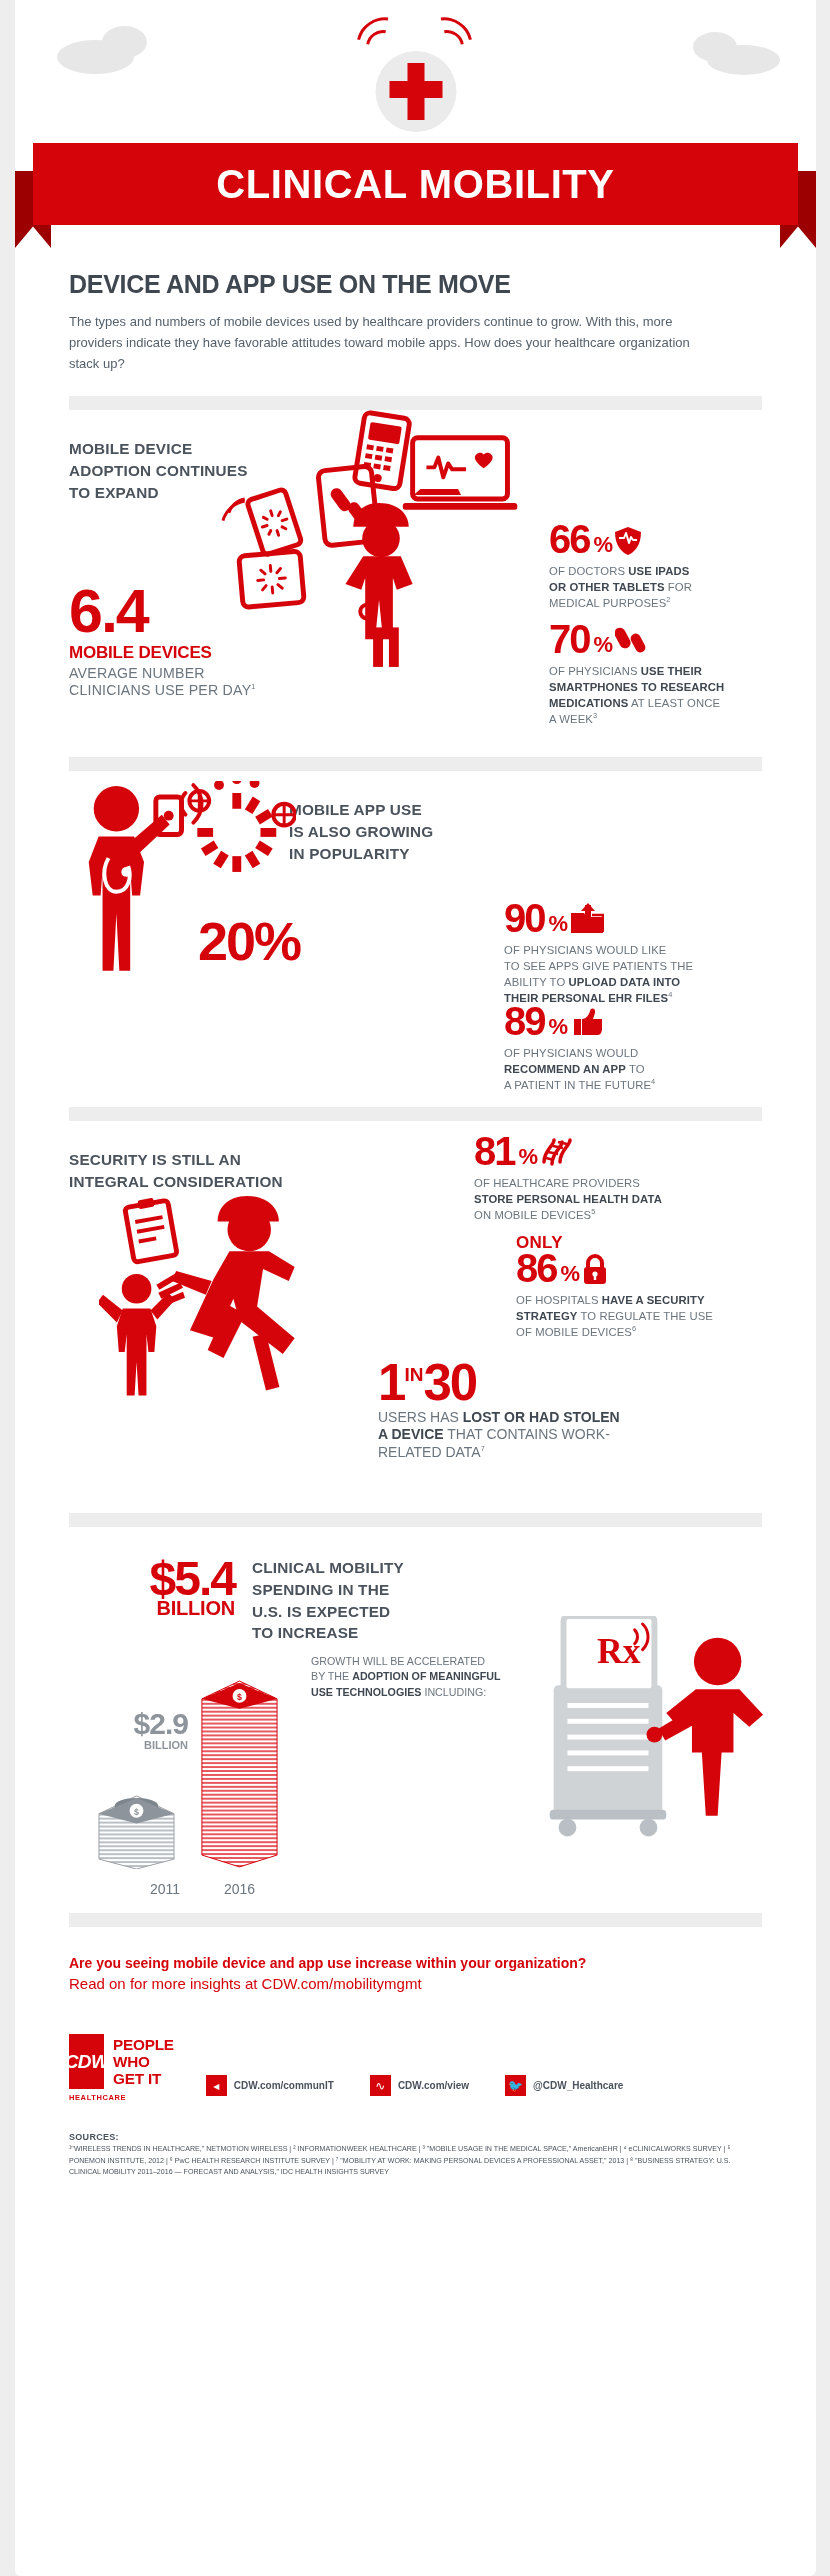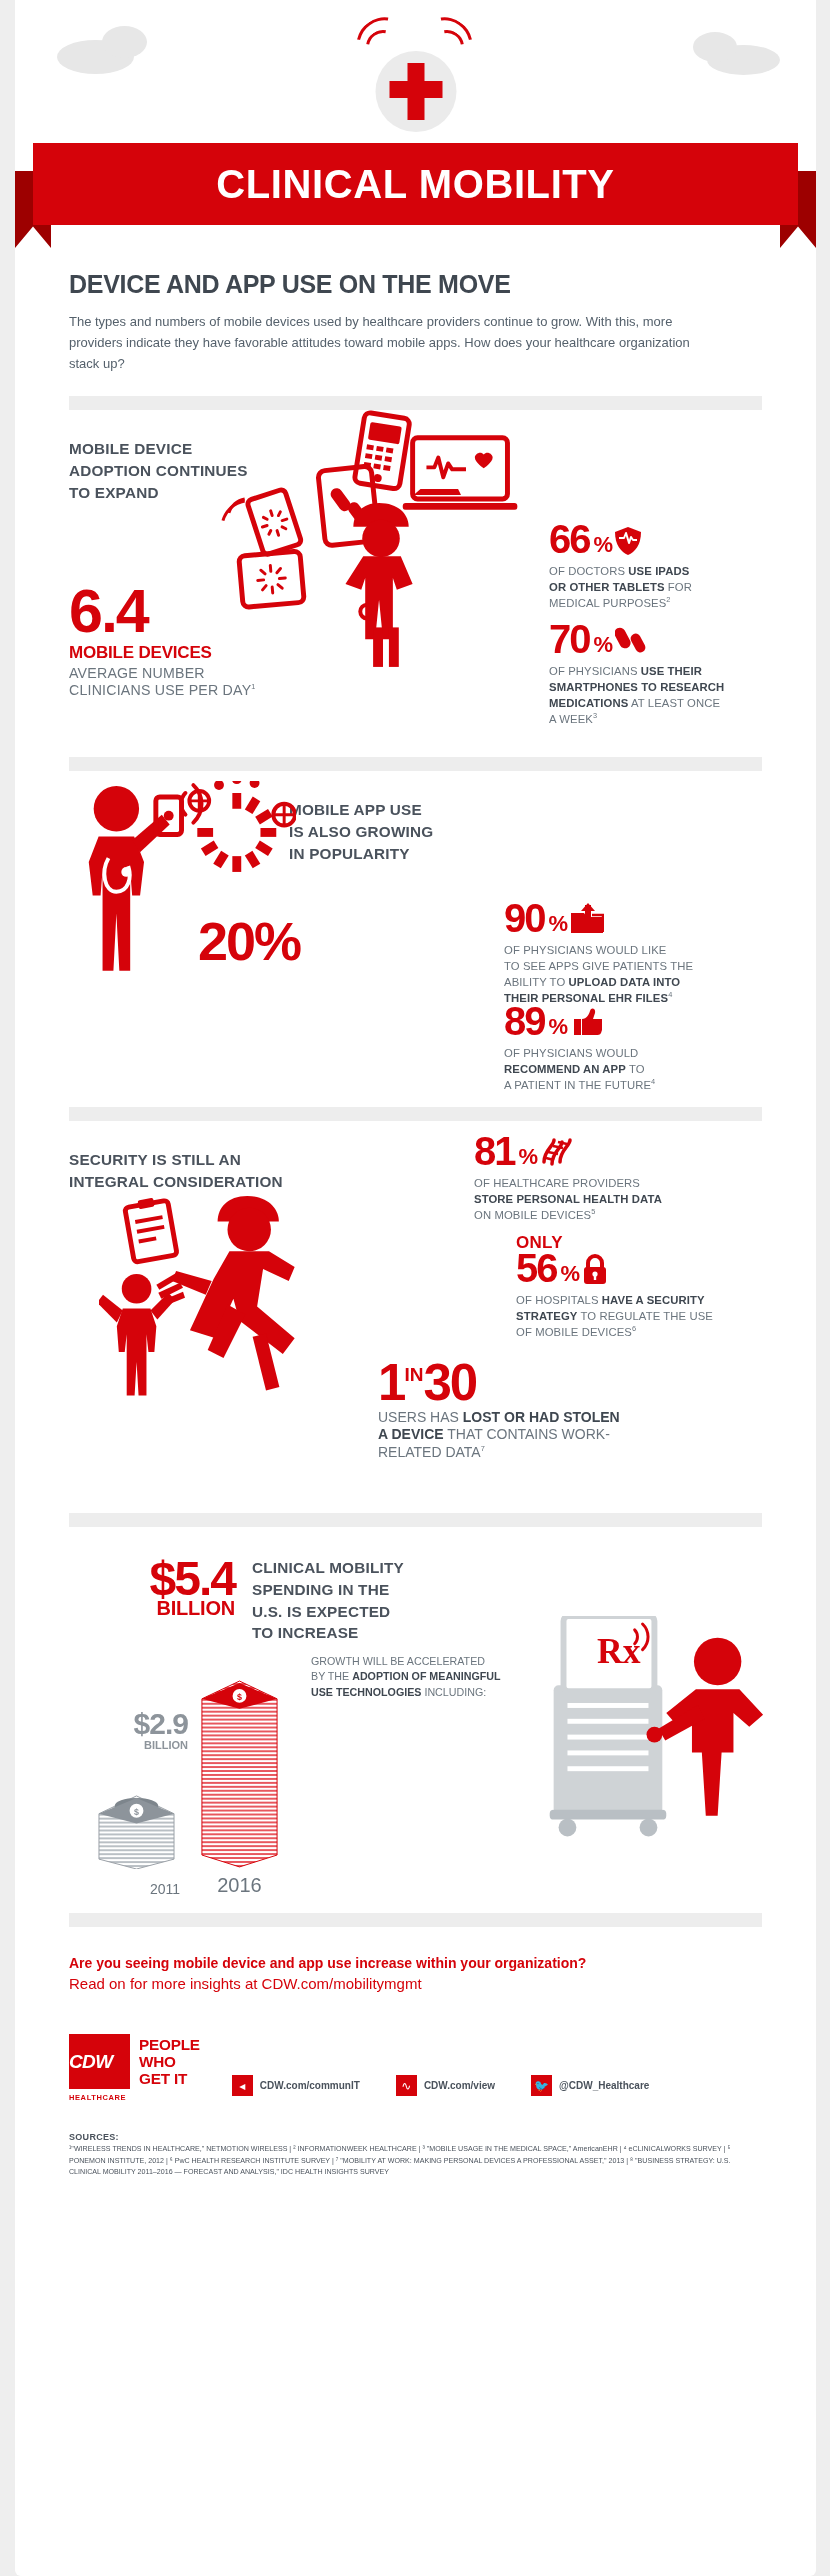--- a/index.html
+++ b/index.html
@@ -76,22 +76,22 @@
 
   .bullet-list li { list-style:none; color:#6b757e; font-size:10.7px;
     line-height:1.4; margin-bottom:9px; padding-left:10px; position:relative; }
   .bullet-list li:before { content:"·"; position:absolute; left:0; top:-2px;
     font-size:14px; color:#6b757e; }
 
   .cta-q { color:#d5030a; font-size:14px; font-weight:bold; }
   .cta-a { color:#d5030a; font-size:15px; margin-top:4px; }
 
   .cdw-logo-box {
-    width:61px; height:55px; background:#d5030a; position:relative;
-    display:flex; align-items:center; 
+    width:35px; height:55px; background:#d5030a; position:relative;
+    display:flex; align-items:center; justify-content:center;
   }
   .cdw-logo-box span { color:#fff; font-size:19px; font-weight:bold; font-style:italic;
     letter-spacing:-0.6px; }
   .pwgi { color:#d5030a; font-weight:bold; font-size:15.3px; line-height:1.12;
     letter-spacing:-0.2px; }
   .hc-label { color:#d5030a; font-size:7.5px; font-weight:bold; letter-spacing:0.6px;
      margin-top:4px; }
   .social { display:flex; align-items:center; gap:7px; }
   .social-ico { width:21px; height:21px; background:#d5030a; display:flex;
      align-items:center; justify-content:center; color:#fff; font-size:12px; }
@@ -408,21 +408,21 @@
           </svg>
         </div>
         <div class="stat-body" style="margin-top:5px;">
           OF HEALTHCARE PROVIDERS<br><b>STORE PERSONAL HEALTH DATA</b><br>ON MOBILE DEVICES<sup>5</sup>
         </div>
       </div>
 
       <div style="position:absolute;left:447px;top:112px;width:257px;">
         <div style="color:#d5030a;font-weight:bold;font-size:17px;letter-spacing:0.3px;">ONLY</div>
         <div style="display:flex;align-items:flex-end;gap:4px;margin-top:-3px;">
-          <span class="stat-num" style="font-size:40px;">56</span>
+          <span class="stat-num" style="font-size:40px;">86</span>
           <span class="stat-num" style="font-size:22px;position:relative;bottom:3px;">%</span>
           <svg width="26" height="30" viewBox="0 0 26 30" style="margin-bottom:3px;">
             <path d="M6 14 v-5 a7 7 0 0 1 14 0 v5" fill="none" stroke="#d5030a" stroke-width="4"></path>
             <rect x="2" y="13" width="22" height="17" rx="3" fill="#d5030a"></rect>
             <circle cx="13" cy="20" r="2.6" fill="#fff"></circle>
             <rect x="11.8" y="20" width="2.4" height="6" fill="#fff"></rect>
           </svg>
         </div>
         <div class="stat-body" style="margin-top:5px;">
           OF HOSPITALS <b>HAVE A SECURITY<br>STRATEGY</b> TO REGULATE THE USE<br>OF MOBILE DEVICES<sup>6</sup>
@@ -485,21 +485,21 @@
                 <rect width="4" height="4" fill="#ffffff"></rect>
                 <rect width="4" height="2" fill="#e8575e"></rect>
               </pattern>
             </defs>
             <path d="M6 24 L44 6 L82 24 L82 182 L44 194 L6 182 Z" fill="url(#redStripe)" stroke="#d5030a" stroke-width="1"></path>
             <path d="M6 24 L44 8 L82 24 L44 34 Z" fill="#d5030a"></path>
             <circle cx="44" cy="21" r="7" fill="#fff"></circle>
             <text x="44" y="25" font-size="9" text-anchor="middle" fill="#d5030a" font-family="Liberation Sans, sans-serif" font-weight="bold">$</text>
           </svg>
         </div>
-        <div style="position:absolute;left:117px;bottom:4px;width:87px;text-align:center;color:#6b757e;font-size:20px;margin-top:40px;">2016</div>
+        <div style="position:absolute;left:117px;bottom:4px;width:87px;text-align:center;color:#6b757e;font-size:14px;margin-top:40px;">2016</div>
       </div>
 
       <div style="position:absolute;left:242px;top:127px;width:218px;">
         <div style="color:#6b757e;font-size:10.7px;line-height:1.42;">
           GROWTH WILL BE ACCELERATED<br>BY THE <b style="color:#3f4750;">ADOPTION OF MEANINGFUL<br>USE TECHNOLOGIES</b> INCLUDING:
         </div>
       </div>
 
       <svg class="art" style="left:455px;top:89px;" width="247" height="257" viewBox="0 0 250 260">
         <g>

